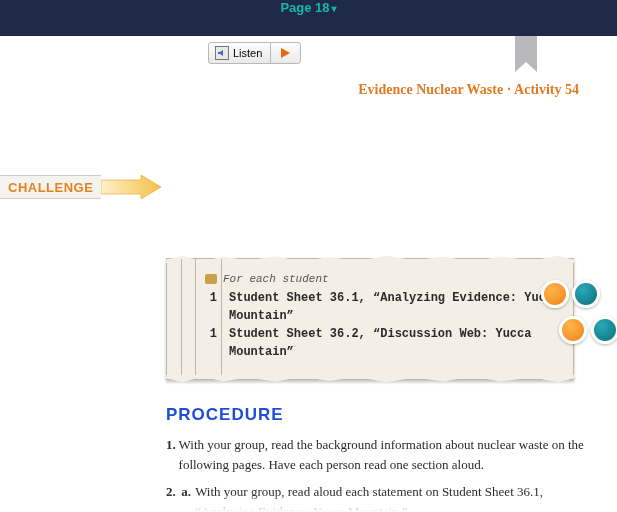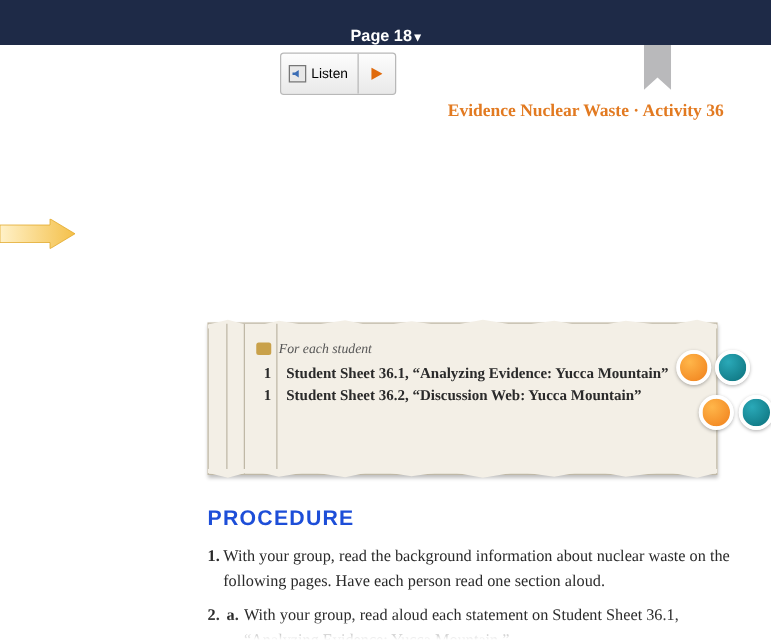--- a/index.html
+++ b/index.html
@@ -9,45 +9,45 @@
     background: #ffffff;
     font-family: Georgia, "Times New Roman", serif;
     overflow: hidden;
     position: relative;
   }
   .topbar {
     width: 100%;
     height: 36px;
     background: #1e2a47;
     display: flex;
-    align-items: flex-end;
+    align-items: flex-start;
     justify-content: center;
-    color: #ffffff;
+    color: #14b8a6;
     font-family: Arial, sans-serif;
     font-size: 13px;
     font-weight: 600;
     position: relative;
   }
   .topbar .chev { font-size: 10px; margin-left: 2px; }
   .bookmark {
     position: absolute;
     right: 80px;
     top: 36px;
     width: 22px;
     height: 36px;
     background: #b9b9bb;
     clip-path: polygon(0 0, 100% 0, 100% 100%, 50% 72%, 0 100%);
   }
   .listen-wrap {
     position: absolute;
     top: 42px;
-    left: 224px;
+    left: 208px;
     display: flex;
     align-items: center;
-    height: 34px;
+    height: 22px;
     border: 1px solid #b8b8b8;
     border-radius: 3px;
     background: linear-gradient(#fdfdfd,#e9e9e9);
     font-family: Arial, sans-serif;
     font-size: 11px;
     overflow: hidden;
   }
   .listen-wrap .seg {
     display: flex;
     align-items: center;
@@ -138,20 +138,21 @@
   .mat-rule {
     position:absolute;
     top:0;bottom:0;
     border-left:1px solid #bfb8a6;
   }
   .mat-rule.a{left:14px;} .mat-rule.b{left:28px;} .mat-rule.c{left:54px;}
   .mat-body {
     padding: 6px 10px 6px 38px;
     font-size: 12px;
     color:#333;
+    font-family:Liberation Mono, monospace;
   }
   .mat-sub { font-style: italic; font-size:11px; color:#555; margin-bottom:4px; display:flex; align-items:center; gap:6px;}
   .mat-sub .dot{width:12px;height:10px;background:#c9a14a;border-radius:2px;}
   .mat-line { display:flex; gap:12px; line-height:1.5; font-weight:700; color:#2a2a2a;}
   .mat-line .qty{width:12px;text-align:right;}
   .mat-line .txt{flex:1; font-weight:700;}
   .badge {
     position:absolute;
     width:28px;height:28px;
     border-radius:50%;
@@ -210,24 +211,25 @@
     <span>Listen</span>
   </div>
   <div class="play">
     <svg width="9" height="10" viewBox="0 0 9 10">
         <path d="M0 0l9 5-9 5z" fill="#e06a0c"></path>
       </svg>
   </div>
 </div>
 
 <div class="page-head">
-  <span>Evidence Nuclear Waste</span><span> · </span><span>Activity 36</span>
+  <span>Evidence Nuclear Waste</span><span> · </span><span>Activity 54</span>
 </div>
 
 <div class="challenge-row">
+  <div class="chal-tag">CHALLENGE</div>
   <div class="chal-arrow">
     <svg width="60" height="24" viewBox="0 0 60 24">
       <defs>
           <linearGradient id="ag" x1="0" x2="1">
             <stop offset="0" stop-color="#fff1c8"></stop>
             <stop offset="1" stop-color="#f4c04a"></stop>
           </linearGradient>
         </defs>
       <path d="M0 5 h40 v-5 l20 12 -20 12 v-5 H0 z" fill="url(#ag)" stroke="#e0a523" stroke-width="0.6"></path>
     </svg>

